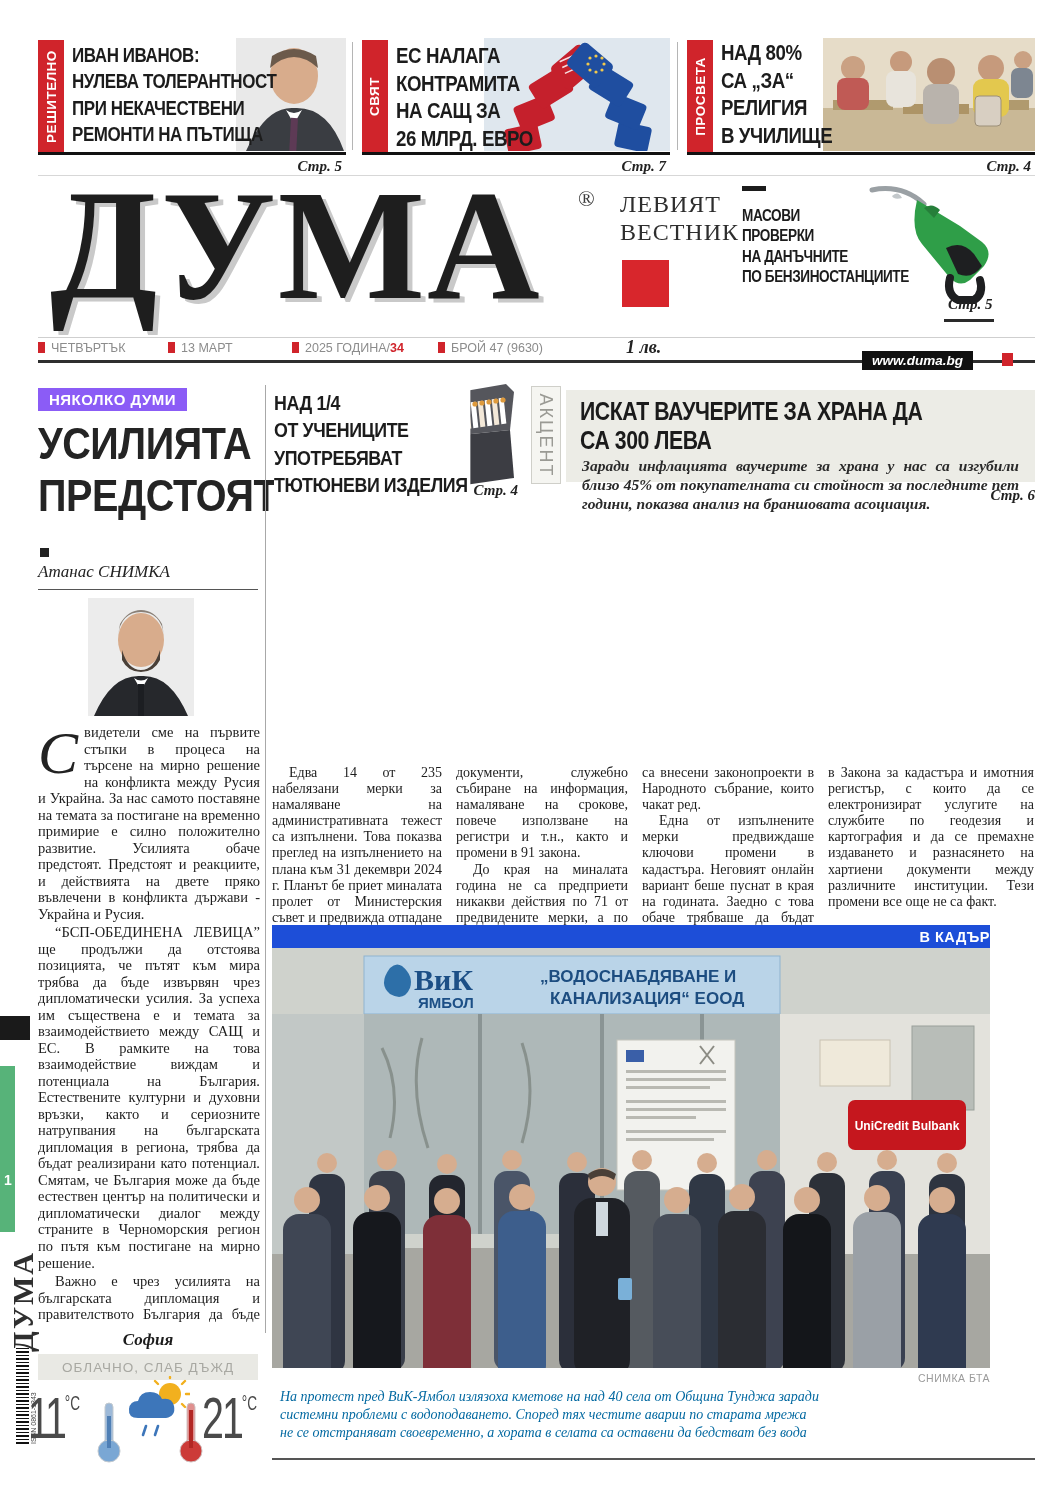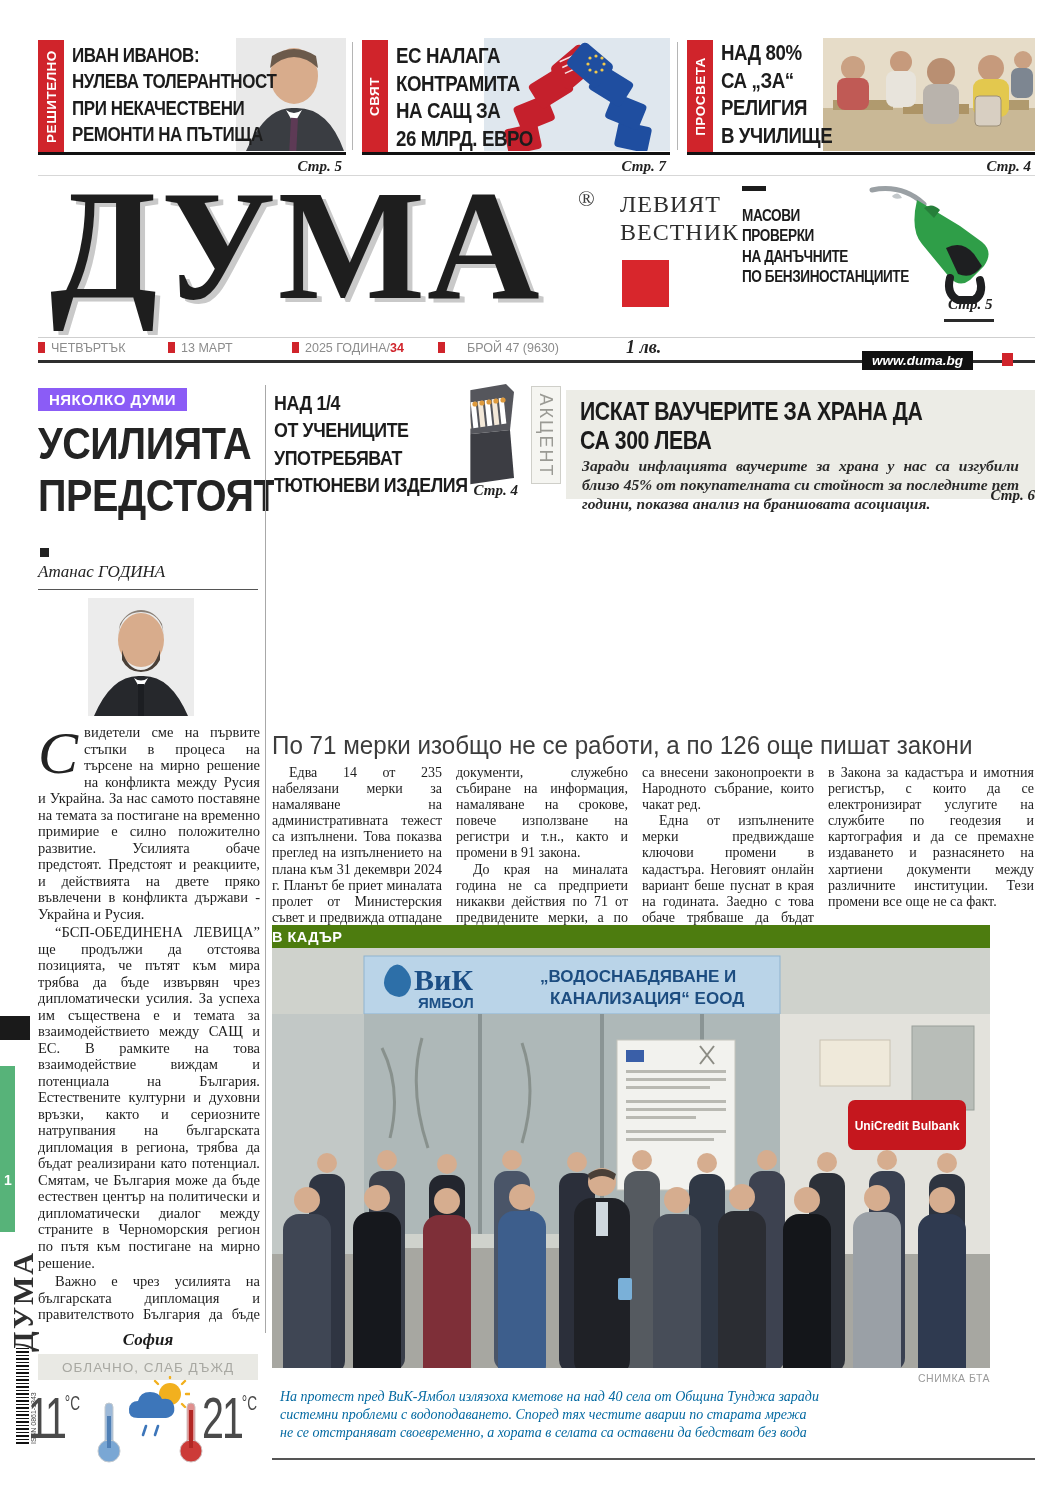--- a/index.html
+++ b/index.html
@@ -148,39 +148,39 @@
   <div class="abs" style="left:944px;top:319px;width:50px;height:3px;background:#2a2a2a;"></div>
 
   <div class="abs" style="left:38px;top:337px;right:23px;height:1px;background:#cfcfcf;"></div>
   <div class="abs" style="left:38px;top:342px;width:7px;height:11px;background:#d0242b;"></div>
   <div class="abs" style="left:51px;top:341px;font-size:12.5px;color:#8c8c8c;">ЧЕТВЪРТЪК</div>
   <div class="abs" style="left:168px;top:342px;width:7px;height:11px;background:#d0242b;"></div>
   <div class="abs" style="left:181px;top:341px;font-size:12.5px;color:#8c8c8c;">13 МАРТ</div>
   <div class="abs" style="left:292px;top:342px;width:7px;height:11px;background:#d0242b;"></div>
   <div class="abs" style="left:305px;top:341px;font-size:12.5px;color:#8c8c8c;"><span>2025 ГОДИНА/</span><span style="color:#d0242b;font-weight:700;">34</span></div>
   <div class="abs" style="left:438px;top:342px;width:7px;height:11px;background:#d0242b;"></div>
-  <div class="abs" style="left:451px;top:341px;font-size:12.5px;color:#8c8c8c;margin-left:16px;">БРОЙ 47 (9630)</div>
+  <div class="abs" style="left:451px;top:341px;font-size:12.5px;color:#8c8c8c;">БРОЙ 47 (9630)</div>
   <div class="abs serif" style="left:626px;top:337px;font-size:18px;font-style:italic;font-weight:700;color:#222;">1 лв.</div>
   <div class="abs" style="left:38px;top:360px;right:23px;height:3px;background:#2e2e2e;"></div>
   <div class="abs" style="left:862px;top:351px;background:#101010;color:#fff;font-weight:700;font-size:13.5px;padding:2px 10px;font-style:italic;">www.duma.bg</div>
   <div class="abs" style="left:1002px;top:353px;width:11px;height:13px;background:#d0242b;"></div>
 
   <div class="abs" style="left:0;top:1016px;width:30px;height:24px;background:#1a1a1a;"></div>
   <div class="abs" style="left:0;top:1066px;width:15px;height:166px;background:#57b379;">
     <span class="abs" style="left:4px;top:106px;color:#fff;font-weight:700;font-size:14px;">1</span>
   </div>
   <div class="abs serif" style="left:6px;top:1352px;width:110px;font-size:30px;font-weight:700;color:#2f2f2f;transform:rotate(-90deg);transform-origin:0 0;letter-spacing:2px;">ДУМА</div>
   <div class="abs" style="left:16px;top:1348px;width:13px;height:96px;background:repeating-linear-gradient(180deg,#111 0 1.5px,#fff 1.5px 3.5px);"></div>
   <div class="abs" style="left:30px;top:1444px;width:96px;font-size:7px;color:#444;transform:rotate(-90deg);transform-origin:0 0;">ISSN 0861-1343</div>
 
   <div class="abs" style="left:38px;top:388px;background:#8b5cf6;color:#fff;font-weight:700;font-size:15px;padding:3px 11px;letter-spacing:.5px;">НЯКОЛКО ДУМИ</div>
   <div class="abs cond prelines" style="left:38px;top:418px;font-size:45px;line-height:1.16;color:#242424;"><span class="sx" style="transform:scaleX(.88);">УСИЛИЯТА
 ПРЕДСТОЯТ</span></div>
   <div class="abs" style="left:40px;top:548px;width:9px;height:9px;background:#222;"></div>
-  <div class="abs serif" style="left:38px;top:562px;font-size:17px;font-style:italic;color:#222;">Атанас ГОДИНА</div>
+  <div class="abs serif" style="left:38px;top:562px;font-size:17px;font-style:italic;color:#222;">Атанас СНИМКА</div>
   <div class="abs" style="left:38px;top:589px;width:220px;height:1px;background:#555;"></div>
 
   <svg class="abs" style="left:88px;top:598px;" width="106" height="118" viewBox="0 0 106 118">
     <rect width="106" height="118" fill="#ececec"></rect>
     <ellipse cx="53" cy="42" rx="23" ry="27" fill="#d8ac8c"></ellipse>
     <path d="M30 38 Q33 14 53 14 Q73 14 76 38 L74 26 Q66 12 53 12 Q40 12 32 26 Z" fill="#8a8077"></path>
     <path d="M34 52 Q40 72 53 72 Q66 72 72 52 L72 62 Q66 74 53 74 Q40 74 34 62 Z" fill="#4a4038"></path>
     <path d="M6 118 Q24 76 53 78 Q82 76 100 118 Z" fill="#26282c"></path>
     <path d="M46 80 L53 92 L60 80 Q53 85 46 80 Z" fill="#fff"></path>
     <rect x="50" y="86" width="6" height="32" fill="#1c1e22"></rect>
@@ -250,44 +250,43 @@
   </svg>
   <div class="abs cond prelines" style="left:274px;top:388px;font-size:21px;line-height:1.3;z-index:2;"><span class="sx plate">НАД 1/4
 ОТ УЧЕНИЦИТЕ
 УПОТРЕБЯВАТ
 ТЮТЮНЕВИ ИЗДЕЛИЯ</span></div>
   <div class="abs pageref" style="left:458px;top:482px;width:60px;text-align:right;">Стр. 4</div>
 
   <div class="abs" style="left:531px;top:386px;width:28px;height:96px;border:1px solid #cfcfc9;background:#f5f5f1;display:flex;align-items:center;justify-content:center;">
     <span style="transform:rotate(90deg);white-space:nowrap;font-size:18px;color:#9a9a94;letter-spacing:2px;">АКЦЕНТ</span>
   </div>
-  <div class="abs" style="left:566px;top:390px;width:469px;height:109px;background:#ecece6;">
+  <div class="abs" style="left:566px;top:390px;width:469px;height:92px;background:#ecece6;">
     <div class="cond" style="padding:7px 14px 0;font-size:25px;color:#1b1b1b;"><span class="sx">ИСКАТ ВАУЧЕРИТЕ ЗА ХРАНА ДА СА 300 ЛЕВА</span></div>
     <div class="serif" style="padding:2px 16px 0 16px;font-size:15.5px;font-style:italic;font-weight:700;line-height:1.22;text-align:justify;color:#2a2a2a;">Заради инфлацията ваучерите за храна у нас са изгубили близо 45% от покупателната си стойност за последните пет години, показва анализ на браншовата асоциация.</div>
   </div>
   <div class="abs pageref" style="right:23px;top:487px;">Стр. 6</div>
 
-  <div class="abs" style="left:272px;top:730px;font-size:26px;color:#3d3d3d;"><span class="sx" style="transform:scaleX(.93);">По 71 мерки изобщо не се работи, а по 126 още пишат закони</span></div>
 
   <div class="abs" style="left:272px;top:765px;width:170px;height:160px;overflow:hidden;">
     <p class="colp indent">Едва 14 от 235 набелязани мерки за намаляване на административната тежест са изпълнени. Това показва преглед на изпълнението на плана към 31 декември 2024 г. Планът бе приет миналата пролет от Министерския съвет и предвижда отпадане на изисквания за представяне на</p>
   </div>
   <div class="abs" style="left:456px;top:765px;width:172px;height:160px;overflow:hidden;">
     <p class="colp">документи, служебно събиране на информация, намаляване на срокове, повече използване на регистри и т.н., както и промени в 91 закона.</p>
     <p class="colp indent">До края на миналата година не са предприети никакви действия по 71 от предвидените мерки, а по 126 още се пишат закони. По 24 мерки</p>
   </div>
   <div class="abs" style="left:642px;top:765px;width:172px;height:160px;overflow:hidden;">
     <p class="colp">са внесени законопроекти в Народното събрание, които чакат ред.</p>
     <p class="colp indent">Една от изпълнените мерки предвиждаше ключови промени в кадастъра. Неговият онлайн вариант беше пуснат в края на годината. Заедно с това обаче трябваше да бъдат приети промени</p>
   </div>
   <div class="abs" style="left:828px;top:765px;width:206px;height:160px;overflow:hidden;">
     <p class="colp">в Закона за кадастъра и имотния регистър, с които да се електронизират услугите на службите по геодезия и картография и да се премахне издаването и разнасянето на хартиени документи между различните институции. Тези промени все още не са факт.</p>
   </div>
 
-  <div class="abs" style="left:272px;top:925px;width:718px;height:23px;background:#4d7c0f;display:flex;align-items:center;justify-content:flex-start;">
+  <div class="abs" style="left:272px;top:925px;width:718px;height:23px;background:#1d4ed8;display:flex;align-items:center;justify-content:flex-end;">
     <span style="color:#fff;font-weight:700;font-size:14.5px;letter-spacing:.5px;">В КАДЪР</span>
   </div>
 
   <svg class="abs" style="left:272px;top:948px;" width="718" height="420" viewBox="0 0 718 420">
     <rect width="718" height="420" fill="#cfd2cc"></rect>
     <rect y="300" width="718" height="120" fill="#a7a7a1"></rect>
 
     <rect x="92" y="8" width="416" height="58" fill="#bad4e8" stroke="#8fb3cf"></rect>
     <path d="M118 20 q-12 16 0 26 q14 8 20 -6 q4 -12 -8 -22 q-6 -4 -12 2z" fill="#2d6fa8"></path>
     <text x="142" y="42" font-family="Liberation Serif,serif" font-size="30" font-weight="bold" fill="#1c4f86">ВиК</text>

